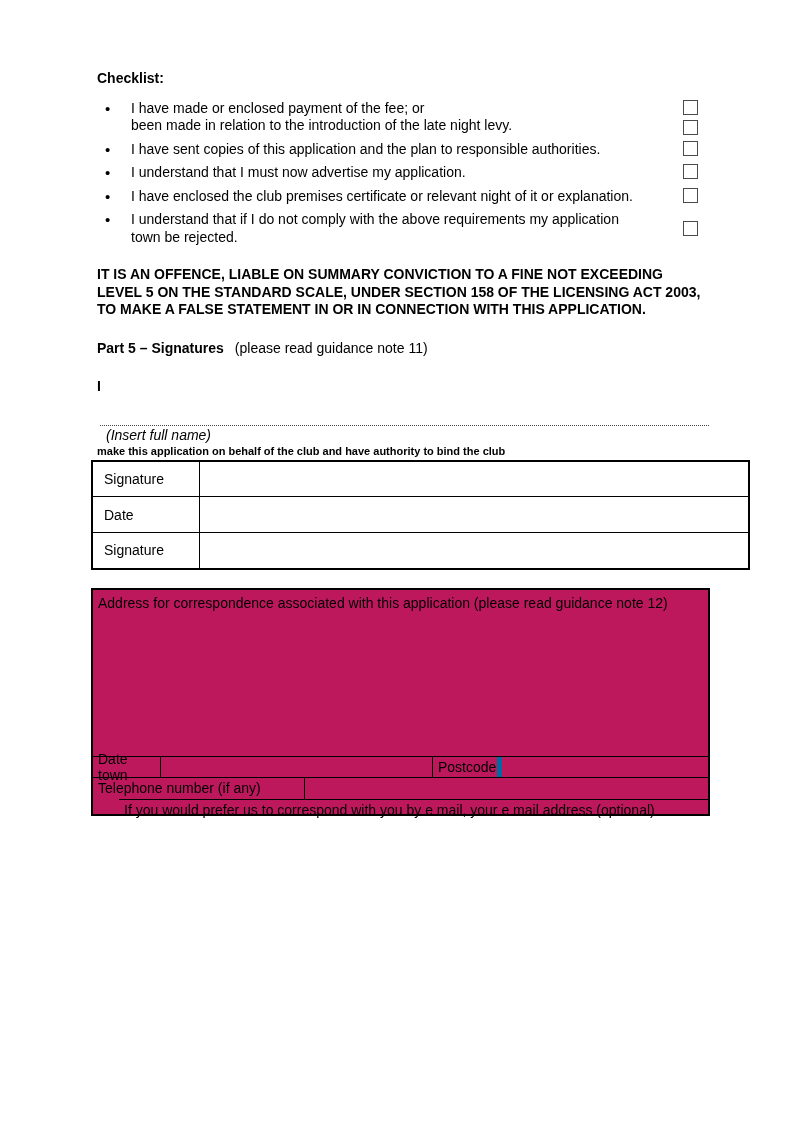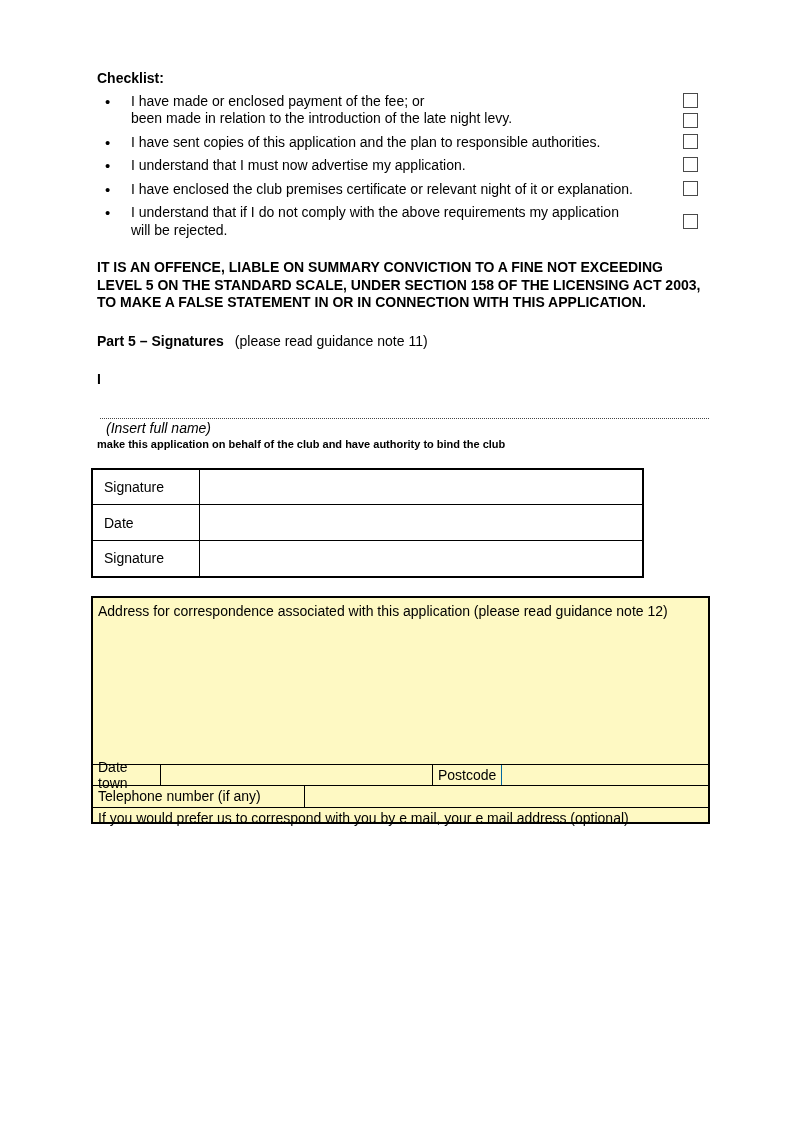--- a/index.html
+++ b/index.html
@@ -5,21 +5,21 @@
   * { margin:0; padding:0; box-sizing:border-box; }
   html,body { background:#fff; }
   body { font-family:"Liberation Sans","DejaVu Sans",sans-serif; color:#000; }
   .page {
     position:relative; width:800px; height:1130px; background:#fff;
     padding:70px 91px 0 97px; overflow:hidden;
   }
   .bold { font-weight:bold; }
 
   
-  .chk-title { font-size:14px; font-weight:bold; line-height:17.5px; margin-bottom:5px; }
+  .chk-title { font-size:14px; font-weight:bold; line-height:17.5px; margin-bottom:12px; }
   .chk-sub   { font-size:14px; font-weight:bold; line-height:17.5px; margin-bottom:7px; }
   .chk-row { display:flex; margin-bottom:6px; }
   .chk-bullet { width:34px; font-size:15px; line-height:17.5px; padding-left:8px; }
   .chk-text { flex:1; font-size:14px; line-height:17.5px; padding-right:8px; }
   .chk-boxcol { width:26px; display:flex; flex-direction:column; }
   .chk-boxcol.between { justify-content:space-between; }
   .chk-boxcol.center  { justify-content:center; }
   .checkbox {
     width:15px; height:15px; border:1.5px solid #4a4a4a; background:#fff;
     display:inline-block; flex:0 0 auto;
@@ -31,43 +31,43 @@
   
   .part5-head { margin-top:21px; font-size:14px; line-height:17.5px; }
   .part5-head .note { font-weight:normal; margin-left:11px; }
   .pronoun { margin-top:21px; font-size:14px; font-weight:bold; line-height:17.5px; }
   .name-line { margin-top:13px; margin-left:3px; height:17px; border-bottom:1px dotted #444; }
   .insert-note { font-size:14px; font-style:italic; line-height:16px; margin-left:9px; padding-top:1px; }
   .declaration { font-size:11px; font-weight:bold; line-height:17px; }
 
   
   .sig-table {
-    margin-top:15px; margin-left:-6px; width:553px;
+    margin-left:-6px; width:659px;
     border-collapse:collapse; table-layout:fixed;
   }
   .sig-table { border:2px solid #000; }
   .sig-table td { border:1px solid #000; height:36px; font-size:14px; vertical-align:middle; }
   .sig-table td.lbl { width:107px; padding-left:11px; }
   .sig-table td.val { }
 
   
   .addr-box {
     margin-top:18px; margin-left:-6px; width:619px; height:228px;
-    border:2px solid #000; display:flex; flex-direction:column; background:#fef9c3;
+    border:2px solid #000; display:flex; flex-direction:column; background:#be185d;
   }
   .addr-title { font-size:14px; line-height:17px; padding:5px 8px 0 5px; }
   .addr-space { flex:1; }
   .addr-row { display:flex; border-top:1px solid #000; align-items:stretch; }
   .addr-row .cell { font-size:14px; display:flex; align-items:center; padding-left:5px; }
   .row-town  { height:21px; }
   .row-phone { height:22px; }
-  .row-email { height:15px; flex-direction:column; align-items:stretch; }
+  .row-email { height:15px; flex-direction:column; align-items:stretch;margin-left:26px; }
   .lbl-town  { width:68px; border-right:1px solid #000; }
   .val-town  { width:272px; border-right:1px solid #000; }
-  .lbl-pc    { width:69px; border-right:1px solid #0369a1; }
+  .lbl-pc    { width:69px; border-right:5px solid #0369a1; }
   .val-pc    { flex:1; }
   .lbl-phone { width:212px; border-right:1px solid #000; }
   .val-phone { flex:1; }
   .email-note { font-size:14px; line-height:17px; padding:2px 8px 0 5px; }
   .email-input { flex:1; }
 </style>
 </head>
 <body>
 
 <div class="page">
@@ -113,21 +113,21 @@
     </div>
     <div class="chk-boxcol">
       <span class="checkbox"></span>
     </div>
   </div>
 
   <div class="chk-row">
     <span class="chk-bullet">•</span>
     <div class="chk-text">
       <div>I understand that if I do not comply with the above requirements my application</div>
-      <div>will be rejected.</div>
+      <div>town be rejected.</div>
     </div>
     <div class="chk-boxcol center">
       <span class="checkbox"></span>
     </div>
   </div>
 
   <p class="offence">IT IS AN OFFENCE, LIABLE ON SUMMARY CONVICTION TO A FINE NOT EXCEEDING LEVEL 5 ON THE STANDARD SCALE, UNDER SECTION 158 OF THE LICENSING ACT 2003, TO MAKE A FALSE STATEMENT IN OR IN CONNECTION WITH THIS APPLICATION.</p>
 
   <div class="part5-head">
     <span class="bold">Part 5 – Signatures</span><span class="note">(please read guidance note 11)</span>

